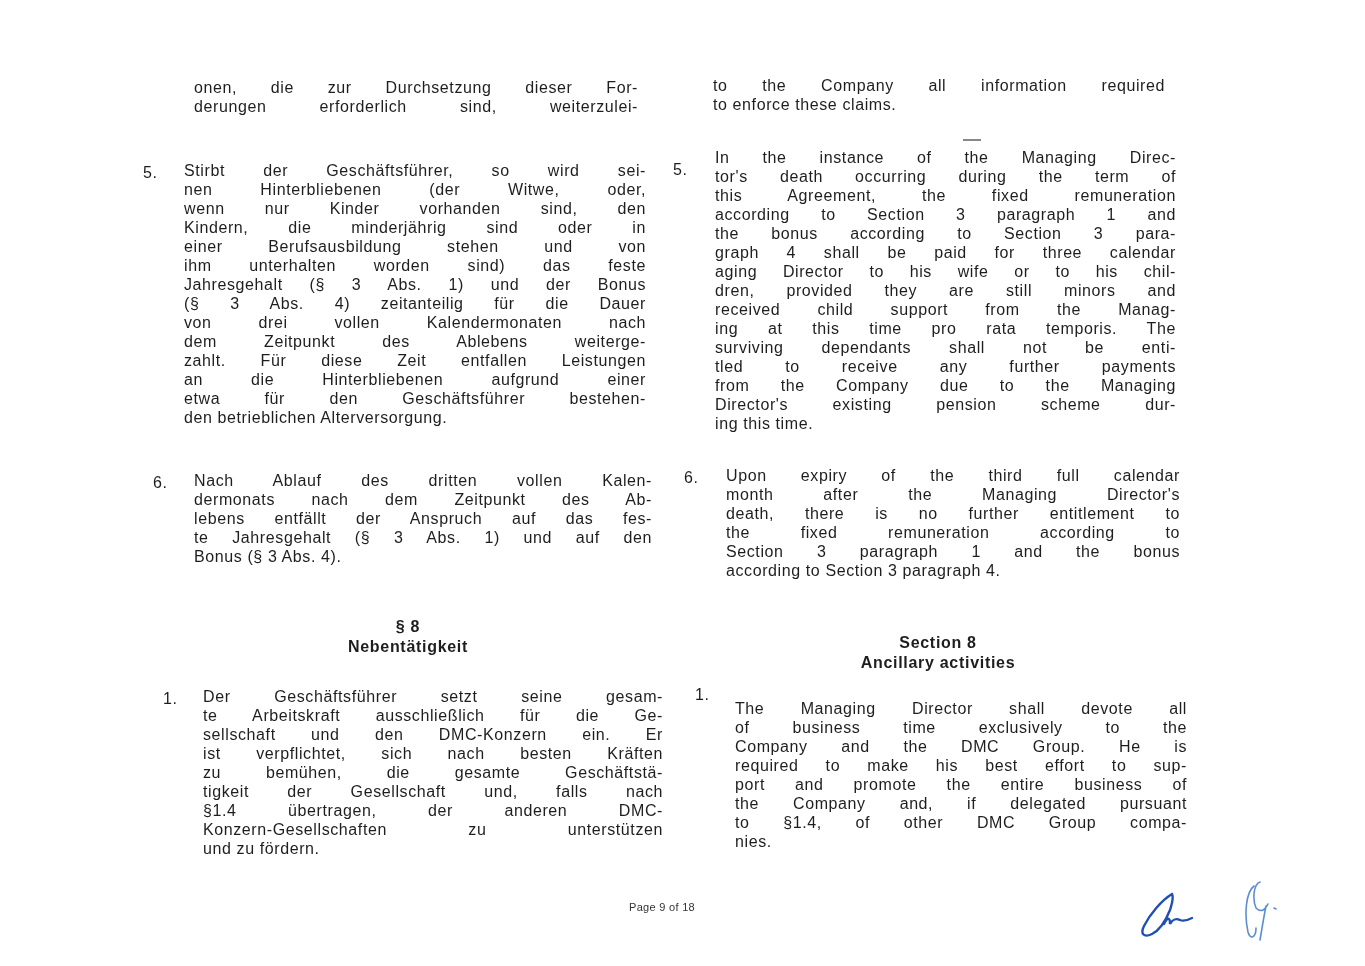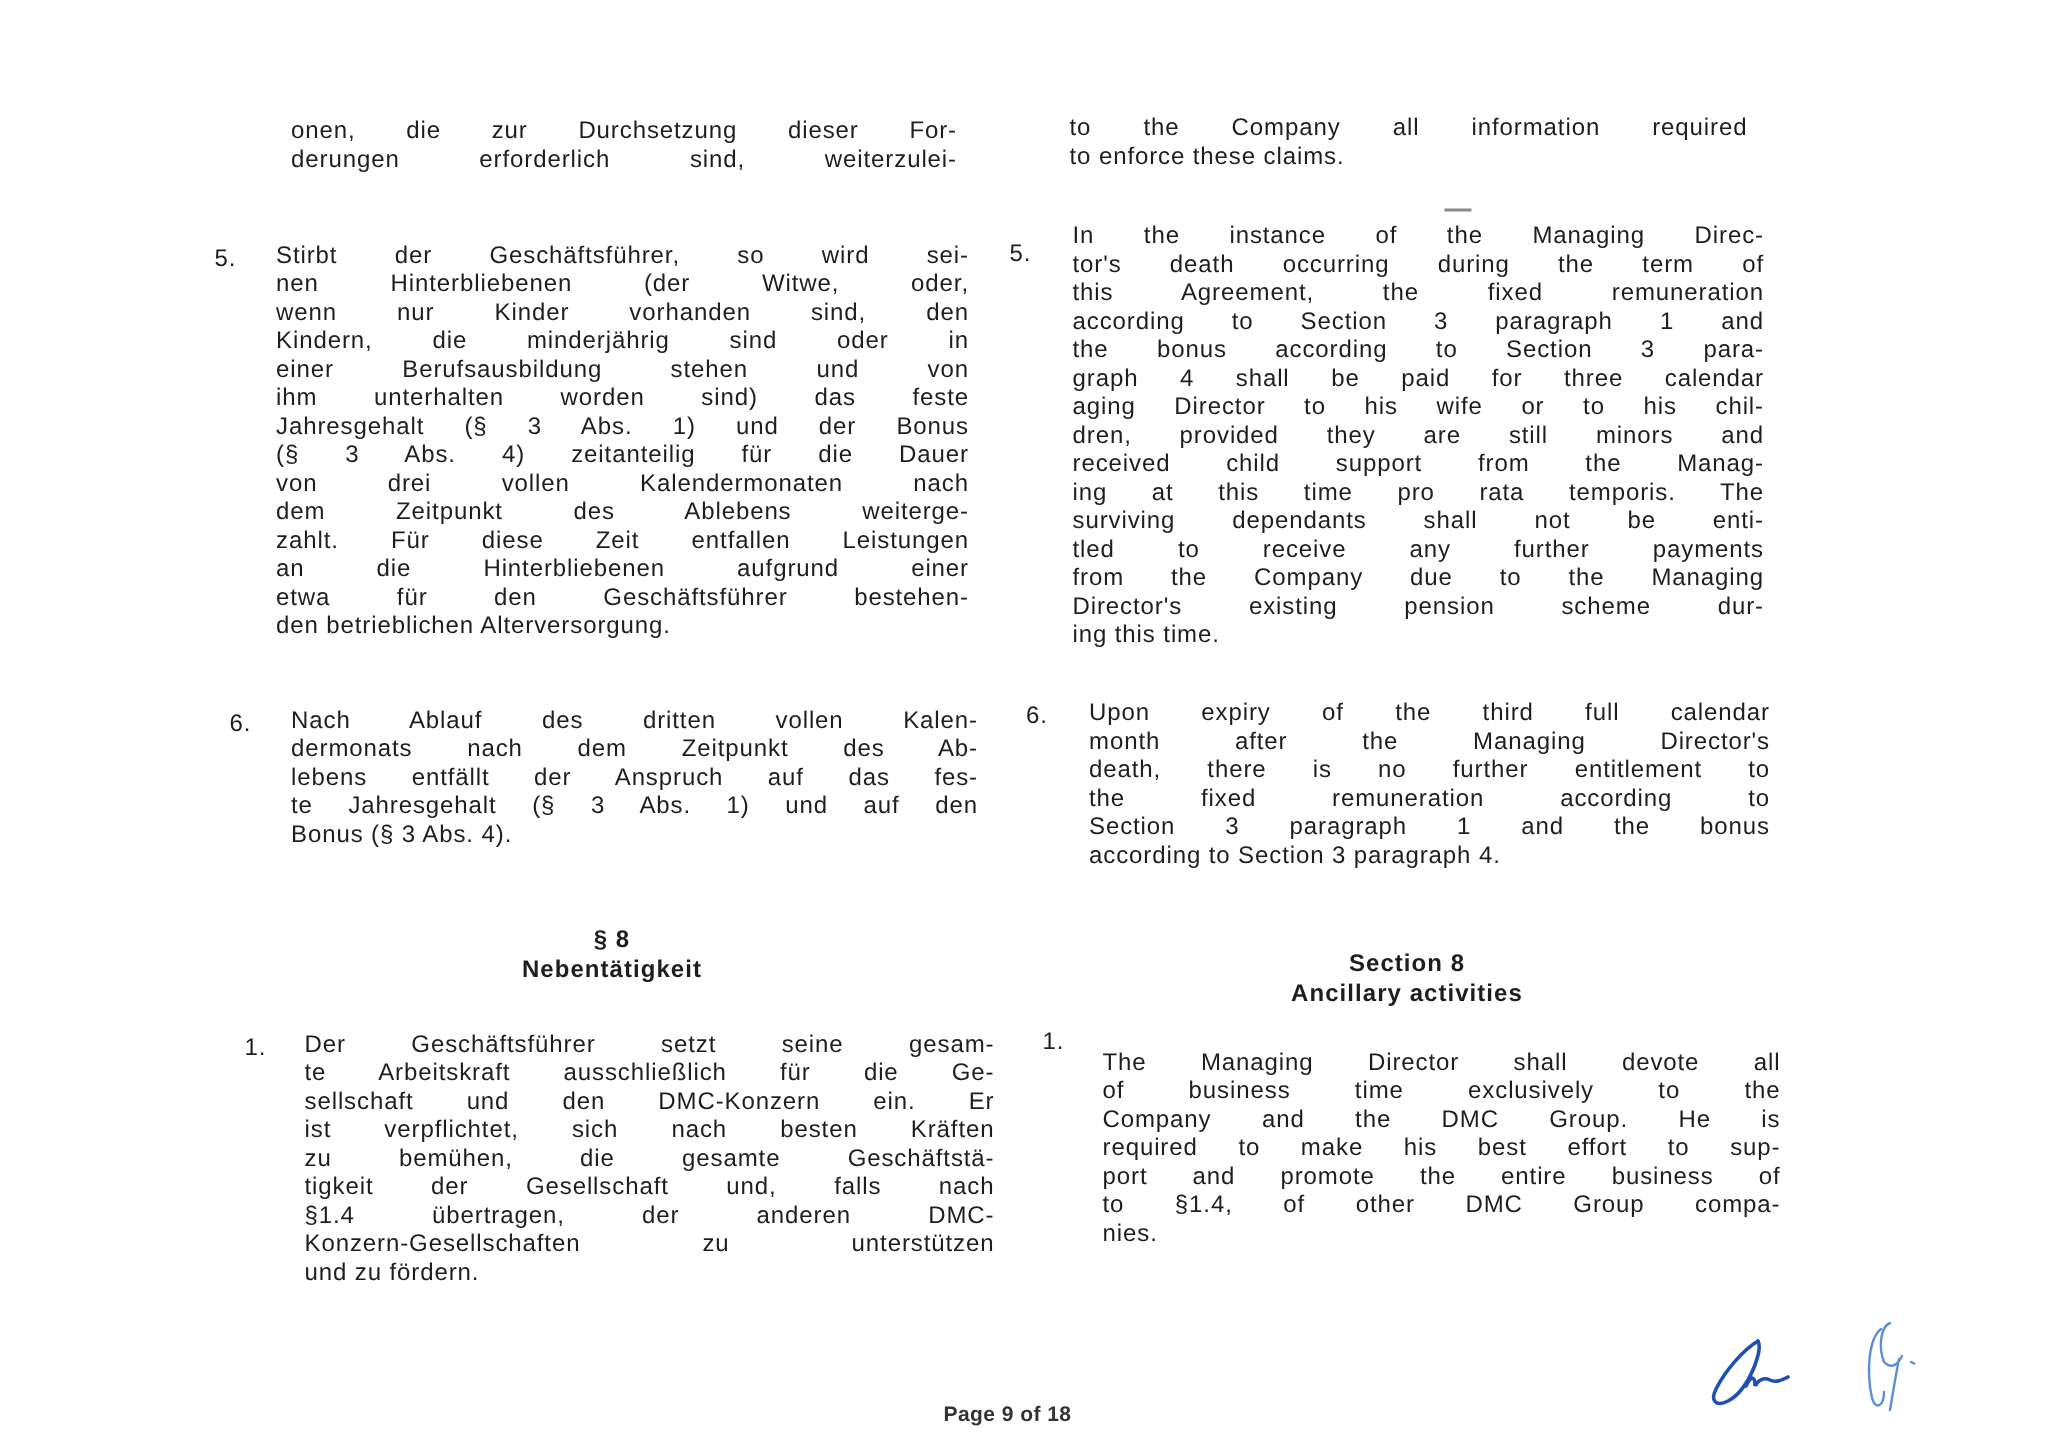--- a/index.html
+++ b/index.html
@@ -6,21 +6,21 @@
   body {
     width: 1365px; height: 966px; background: #ffffff; position: relative; overflow: hidden;
     font-family: "Liberation Sans", sans-serif; color: #1e1e1e;
   }
   .col { position: absolute; font-size: 16px; line-height: 19px; letter-spacing: 0.6px; }
   .para { position: absolute; text-align: justify; }
   .num { position: absolute; }
   .line { display: block; text-align: justify; text-align-last: justify; white-space: nowrap; }
   .line.last { text-align-last: left; }
   .heading { position: absolute; text-align: center; font-weight: bold; font-size: 16px; line-height: 20px; letter-spacing: 0.7px; }
-  .footer { position: absolute; left: 629px; top: 934px; font-size: 14px; font-weight: bold; color: #333; letter-spacing: 0.3px; }
+  .footer { position: absolute; left: 629px; top: 901px; font-size: 11px; font-weight: normal; color: #333; letter-spacing: 0.3px; }
   .sig { position: absolute; }
   .scan-mark { position: absolute; left: 963px; top: 139px; width: 18px; height: 2px; background: #555; opacity: 0.7; }
 </style>
 </head>
 <body>
 
 <div class="col">
   <div class="para" style="left:194px; top:78px; width:444px;">
       <span class="line">onen, die zur Durchsetzung dieser For-</span>
       <span class="line">derungen erforderlich sind, weiterzulei-</span>
@@ -118,20 +118,21 @@
 </div>
 
 <div class="col">
   <div class="num" style="left:695px; top:685px;">1.</div>
   <div class="para" style="left:735px; top:683px; width:452px;margin-top:16px;">
       <span class="line">The Managing Director shall devote all</span>
       <span class="line">of business time exclusively to the</span>
       <span class="line">Company and the DMC Group.  He is</span>
       <span class="line">required to make his best effort to sup-</span>
       <span class="line">port and promote the entire business of</span>
+      <span class="line">the Company and, if delegated pursuant</span>
       <span class="line">to §1.4, of other DMC Group compa-</span>
       <span class="line last">nies.</span>
     </div>
 </div>
 
 <div class="footer">Page 9 of 18</div>
 
 <svg class="sig" style="left:1140px; top:890px;" width="60" height="52" viewBox="0 0 60 52">
   <path d="M32 4 C22 10 10 24 4 36 C0 44 4 48 12 44 C20 40 26 30 30 20 C32 14 34 8 32 4 M24 34 C28 26 30 28 30 34 C32 30 36 28 40 30 C44 32 48 30 52 28" fill="none" stroke="#1f4fb5" stroke-width="2.4" stroke-linecap="round" id="sig1"></path>
 </svg>

